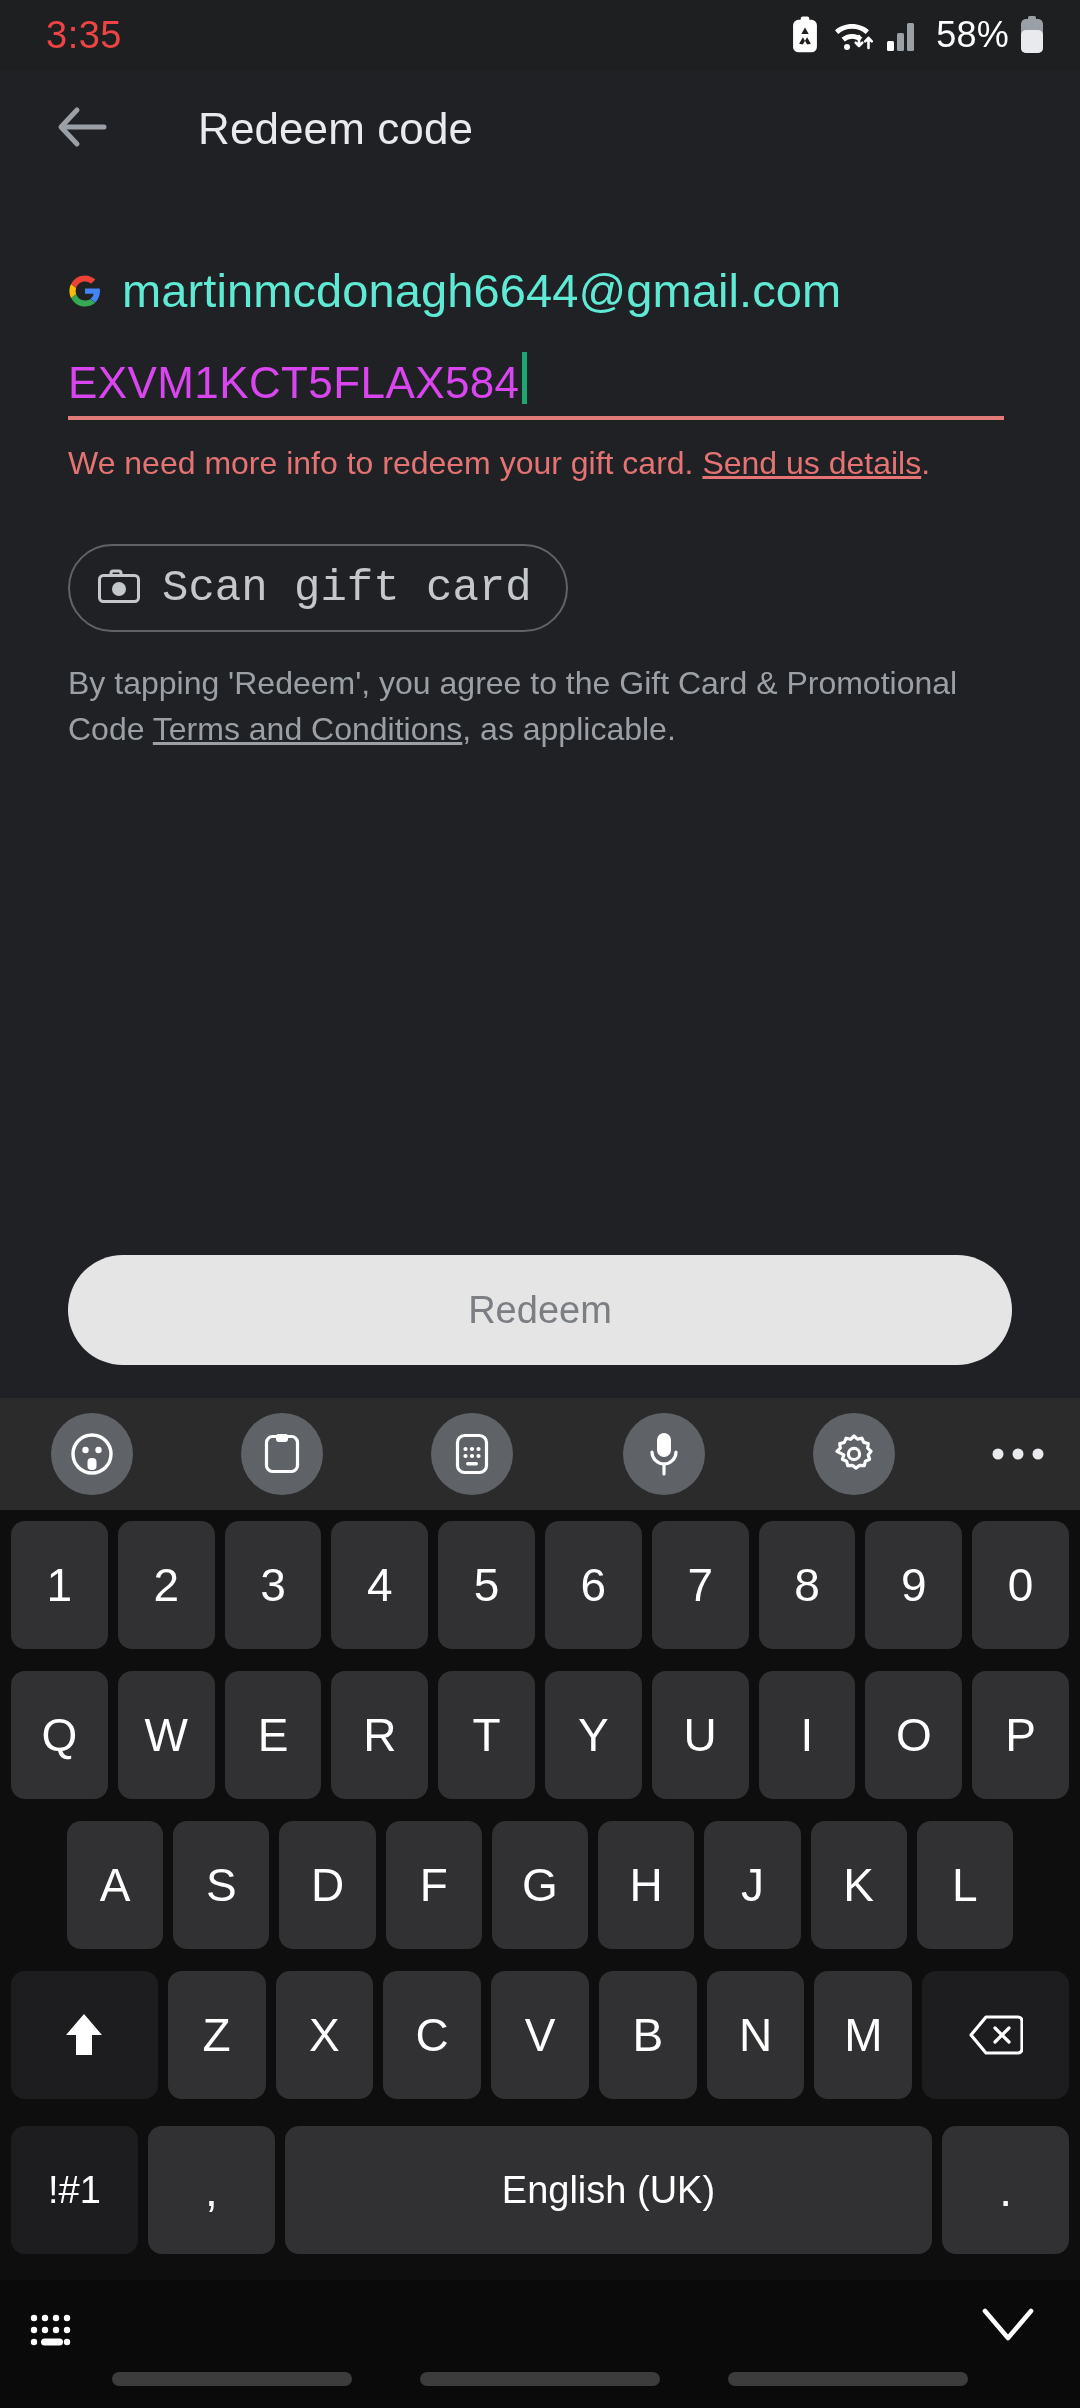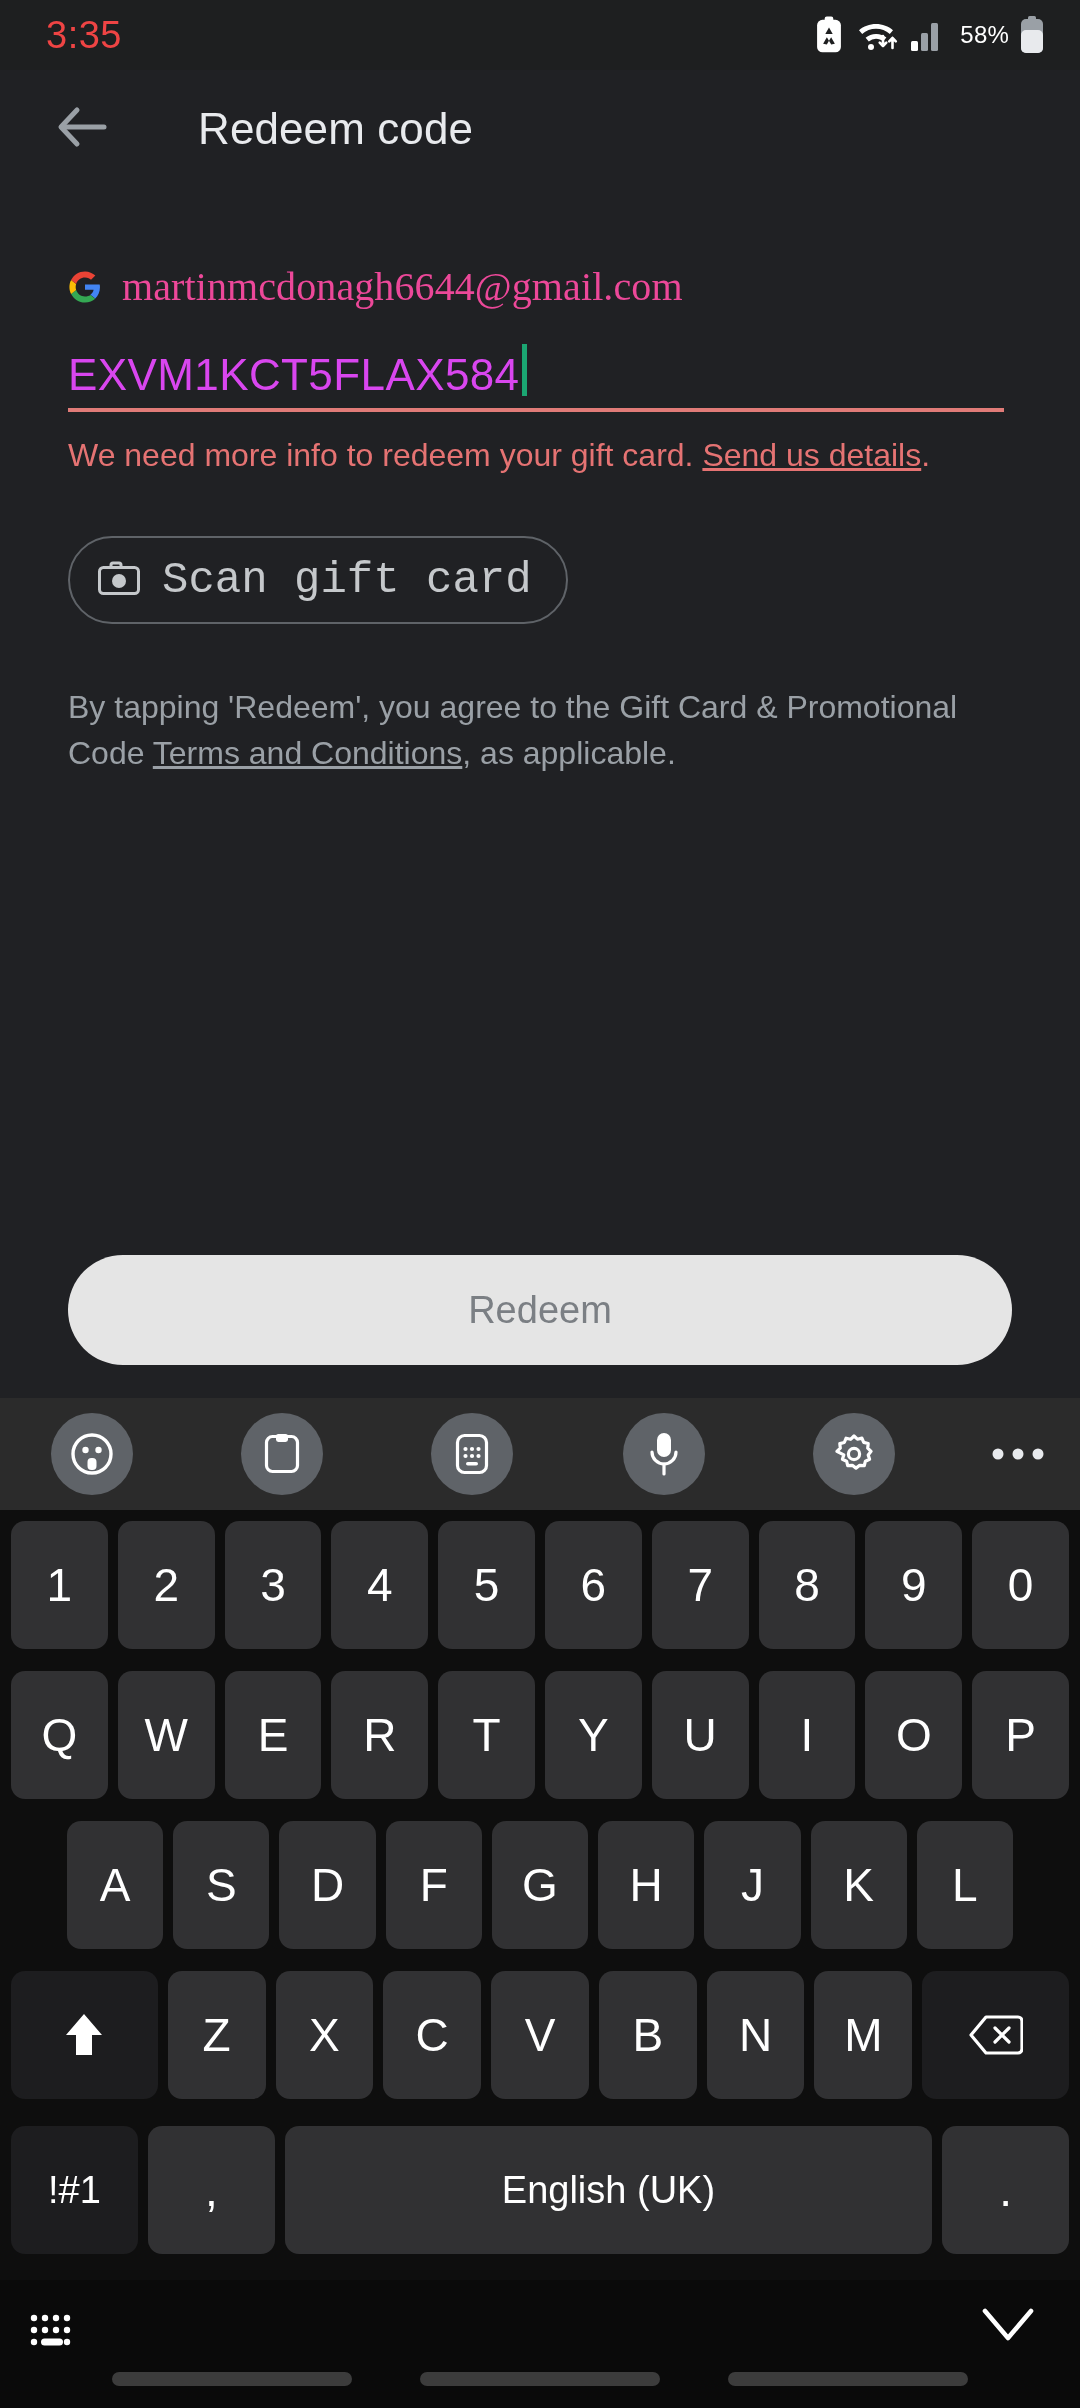--- a/index.html
+++ b/index.html
@@ -26,21 +26,21 @@
   }
   .status-time {
     color: #ef4444; font-size: 38px; letter-spacing: .5px;
   }
   .status-right {
     margin-left: auto;
     display: flex; align-items: center; gap: 11px;
   }
   .status-right svg { display: block; }
   .battery-pct {
-    color: #ffffff; font-size: 24px; font-weight: 500;
+    color: #ffffff; font-size: 36px; font-weight: 500;
     letter-spacing: .2px; margin-left: 5px;
   }
 
   
   .appbar {
     position: absolute; top: 70px; left: 0;
     width: 1080px; height: 118px;
     display: flex; align-items: center;
     padding-left: 48px;
     gap: 36px;
@@ -57,23 +57,22 @@
 
   
   .content { position: absolute; top: 188px; left: 0; width: 1080px; }
 
   .account-row {
     display: flex; align-items: center;
     padding: 75px 0 0 68px;
   }
   .g-logo { width: 34px; height: 34px; display: block; }
   .account-email {
-    color: #ec4899; font-size: 40px; margin-left: 20px;
+    color: #5eead4; font-size: 47px; margin-left: 20px;
     letter-spacing: .1px;
-    font-family: Liberation Serif, serif;
   }
 
   .code-field {
     margin: 28px 68px 0 68px;
     width: 936px;
   }
   .code-input-line {
     display: flex; align-items: baseline;
     height: 70px;
   }
@@ -107,21 +106,21 @@
     height: 88px; padding: 0 34px 0 28px;
     border: 2px solid #5f6368;
     border-radius: 44px;
     cursor: pointer;
   }
   .scan-btn-label {
     color: #c5c8cb; font-size: 44px; margin-left: 22px; font-family: Liberation Mono, monospace;
   }
 
   .terms {
-    margin: 60px 68px 0 68px;
+    margin: 28px 68px 0 68px;
     width: 930px;
     color: #9aa0a6; font-size: 32px; line-height: 46px;
   }
   .terms a { color: #9aa0a6; text-decoration: underline; }
 
   
   .redeem-btn {
     position: absolute;
     left: 68px; top: 1255px;
     width: 944px; height: 110px;

